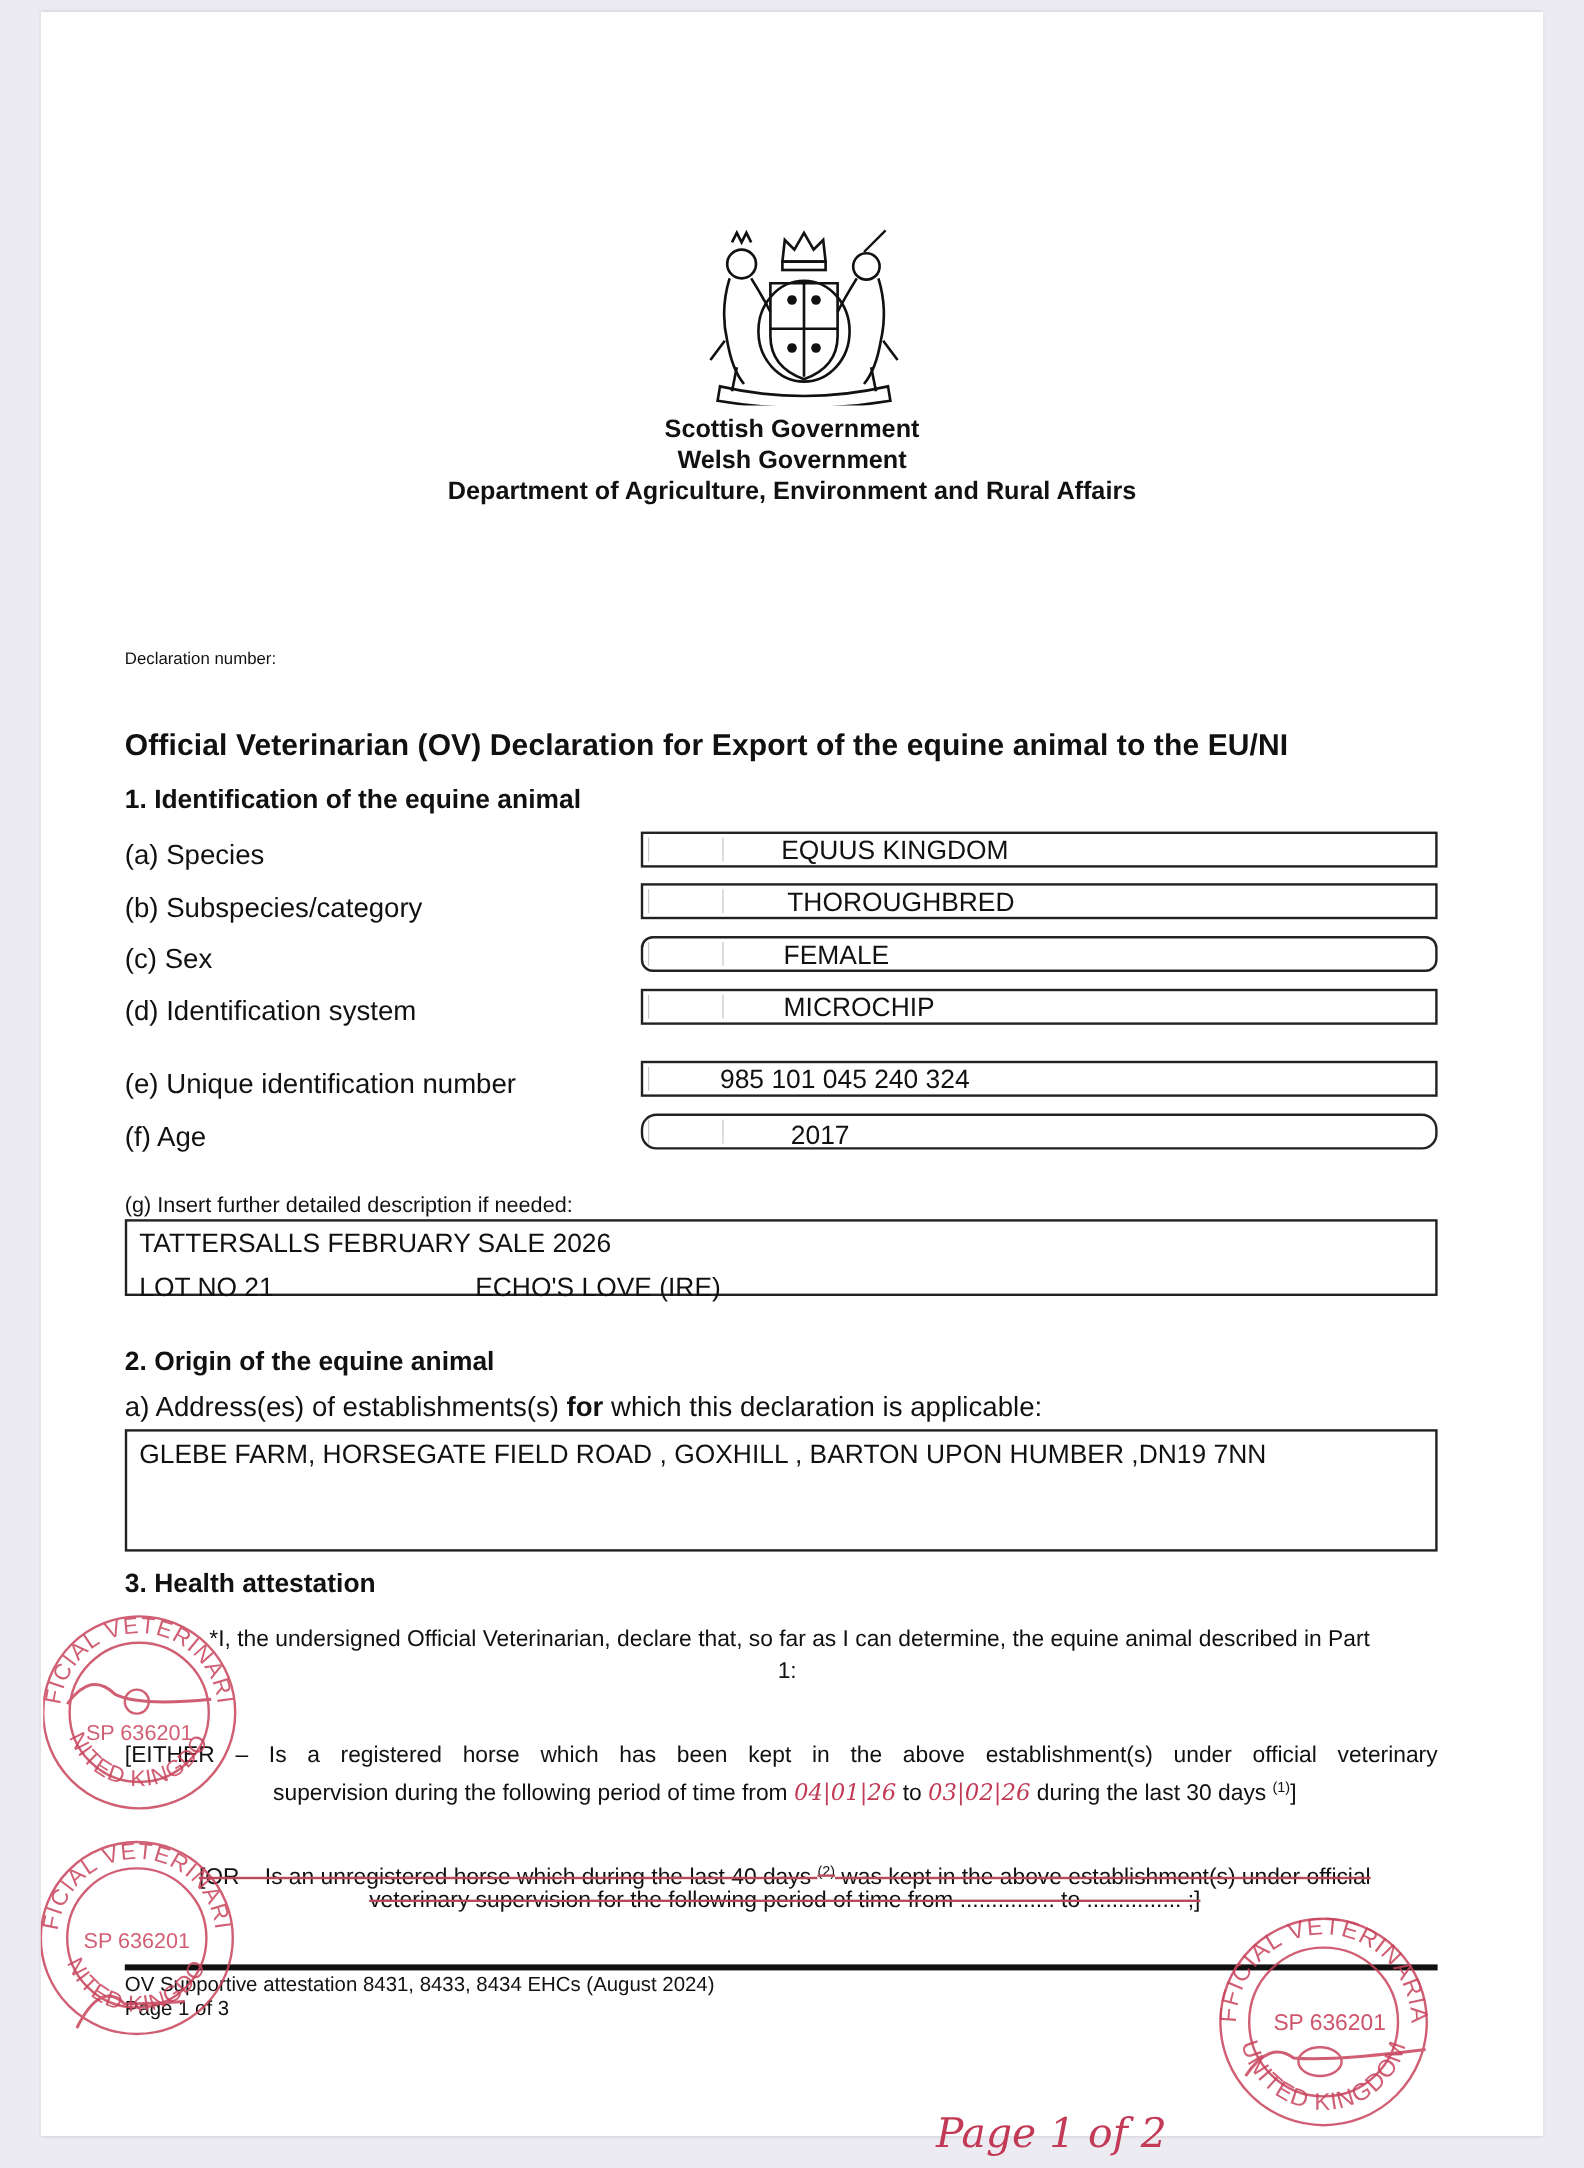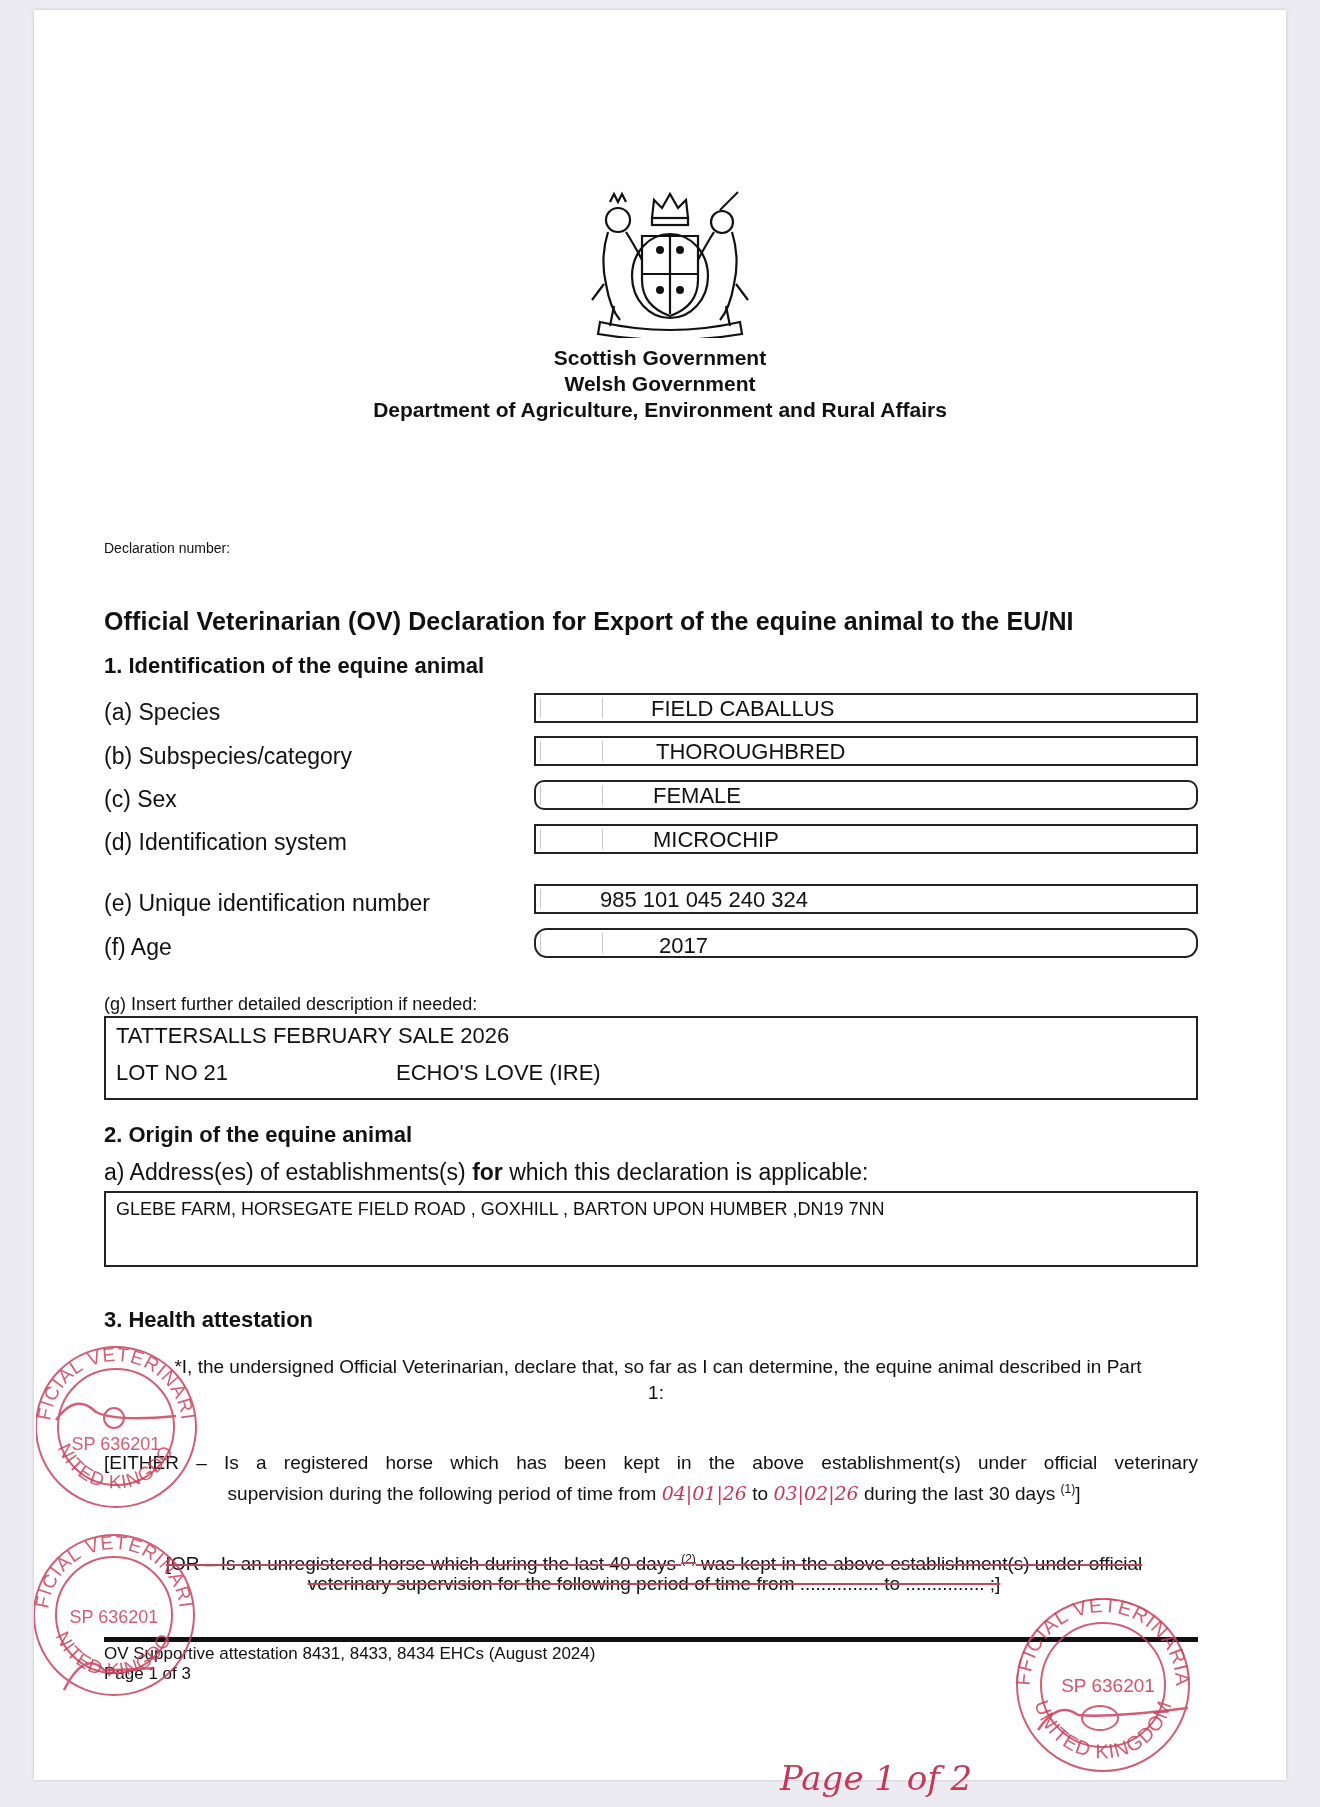--- a/index.html
+++ b/index.html
@@ -25,26 +25,26 @@
   .lbl { left: 70px; font-size: 23px; }
   .valbox {
     left: 500px; width: 664px; height: 30px;
     border: 2px solid #222; box-sizing: border-box;
     font-size: 22px; line-height: 27px;
   }
   .valbox .inner1 { position: absolute; left: 4px; top: 3px; bottom: 3px; width: 1px; background: #c8c8c8; }
   .valbox .inner2 { position: absolute; left: 66px; top: 3px; bottom: 3px; width: 1px; background: #c8c8c8; }
   .valbox .v { position: absolute; top: 0; }
   .descbox {
-    left: 70px; top: 1006px; width: 1094px; height: 84px;
+    left: 70px; top: 1006px; width: 1094px; height: 64px;
     border: 2px solid #222; box-sizing: border-box; font-size: 22px;
   }
   .addrbox {
-    left: 70px; top: 1181px; width: 1094px; height: 76px;
-    border: 2px solid #222; box-sizing: border-box; font-size: 18px;
+    left: 70px; top: 1181px; width: 1094px; height: 102px;
+    border: 2px solid #222; box-sizing: border-box; font-size: 22px;
   }
   .para { left: 70px; width: 1100px; font-size: 19px; line-height: 26px; text-align: center; }
   .just { text-align: justify; text-align-last: justify; }
   .hand { color: #c23a56; font-family: "DejaVu Serif", serif; font-style: italic; }
   .struck { text-decoration: line-through; text-decoration-color: #b94a5c; text-decoration-thickness: 2px; }
   .rule { left: 70px; top: 1627px; width: 1094px; height: 5px; background: #111; }
   .footer { left: 70px; top: 1634px; font-size: 17px; line-height: 20px; }
   .stamp { position: absolute; }
   .sup { font-size: 12px; vertical-align: super; }
 </style>
@@ -91,21 +91,21 @@
   <div class="abs decl-num">Declaration number:</div>
 
   <div class="abs title">Official Veterinarian (OV) Declaration for Export of the equine animal to the EU/NI</div>
 
   <div class="abs h2" style="top:643px;">1. Identification of the equine animal</div>
 
   <div class="abs lbl" style="top:689px;">(a) Species</div>
   <div class="abs valbox" style="top:683px;">
     <span class="inner1"></span>
       <span class="inner2"></span>
-    <span class="v" style="left:115px;">FIELD CABALLUS</span>
+    <span class="v" style="left:115px;">EQUUS KINGDOM</span>
   </div>
 
   <div class="abs lbl" style="top:733px;">(b) Subspecies/category</div>
   <div class="abs valbox" style="top:726px;">
     <span class="inner1"></span>
       <span class="inner2"></span>
     <span class="v" style="left:120px;">THOROUGHBRED</span>
   </div>
 
   <div class="abs lbl" style="top:776px;">(c) Sex</div>

